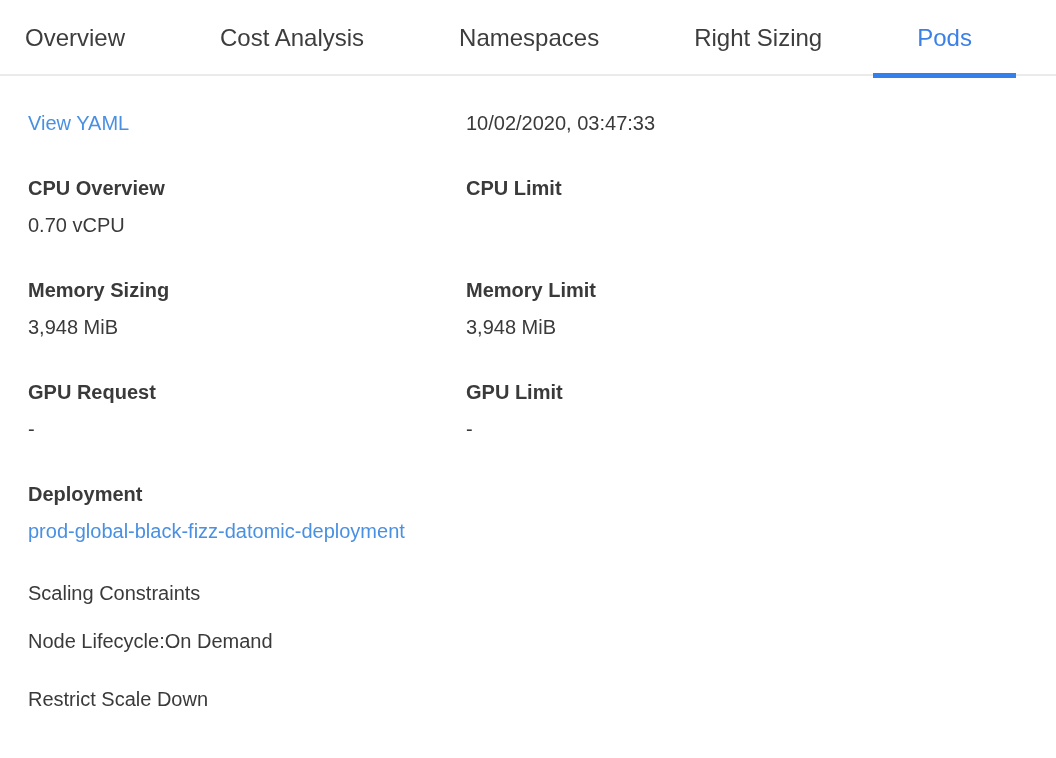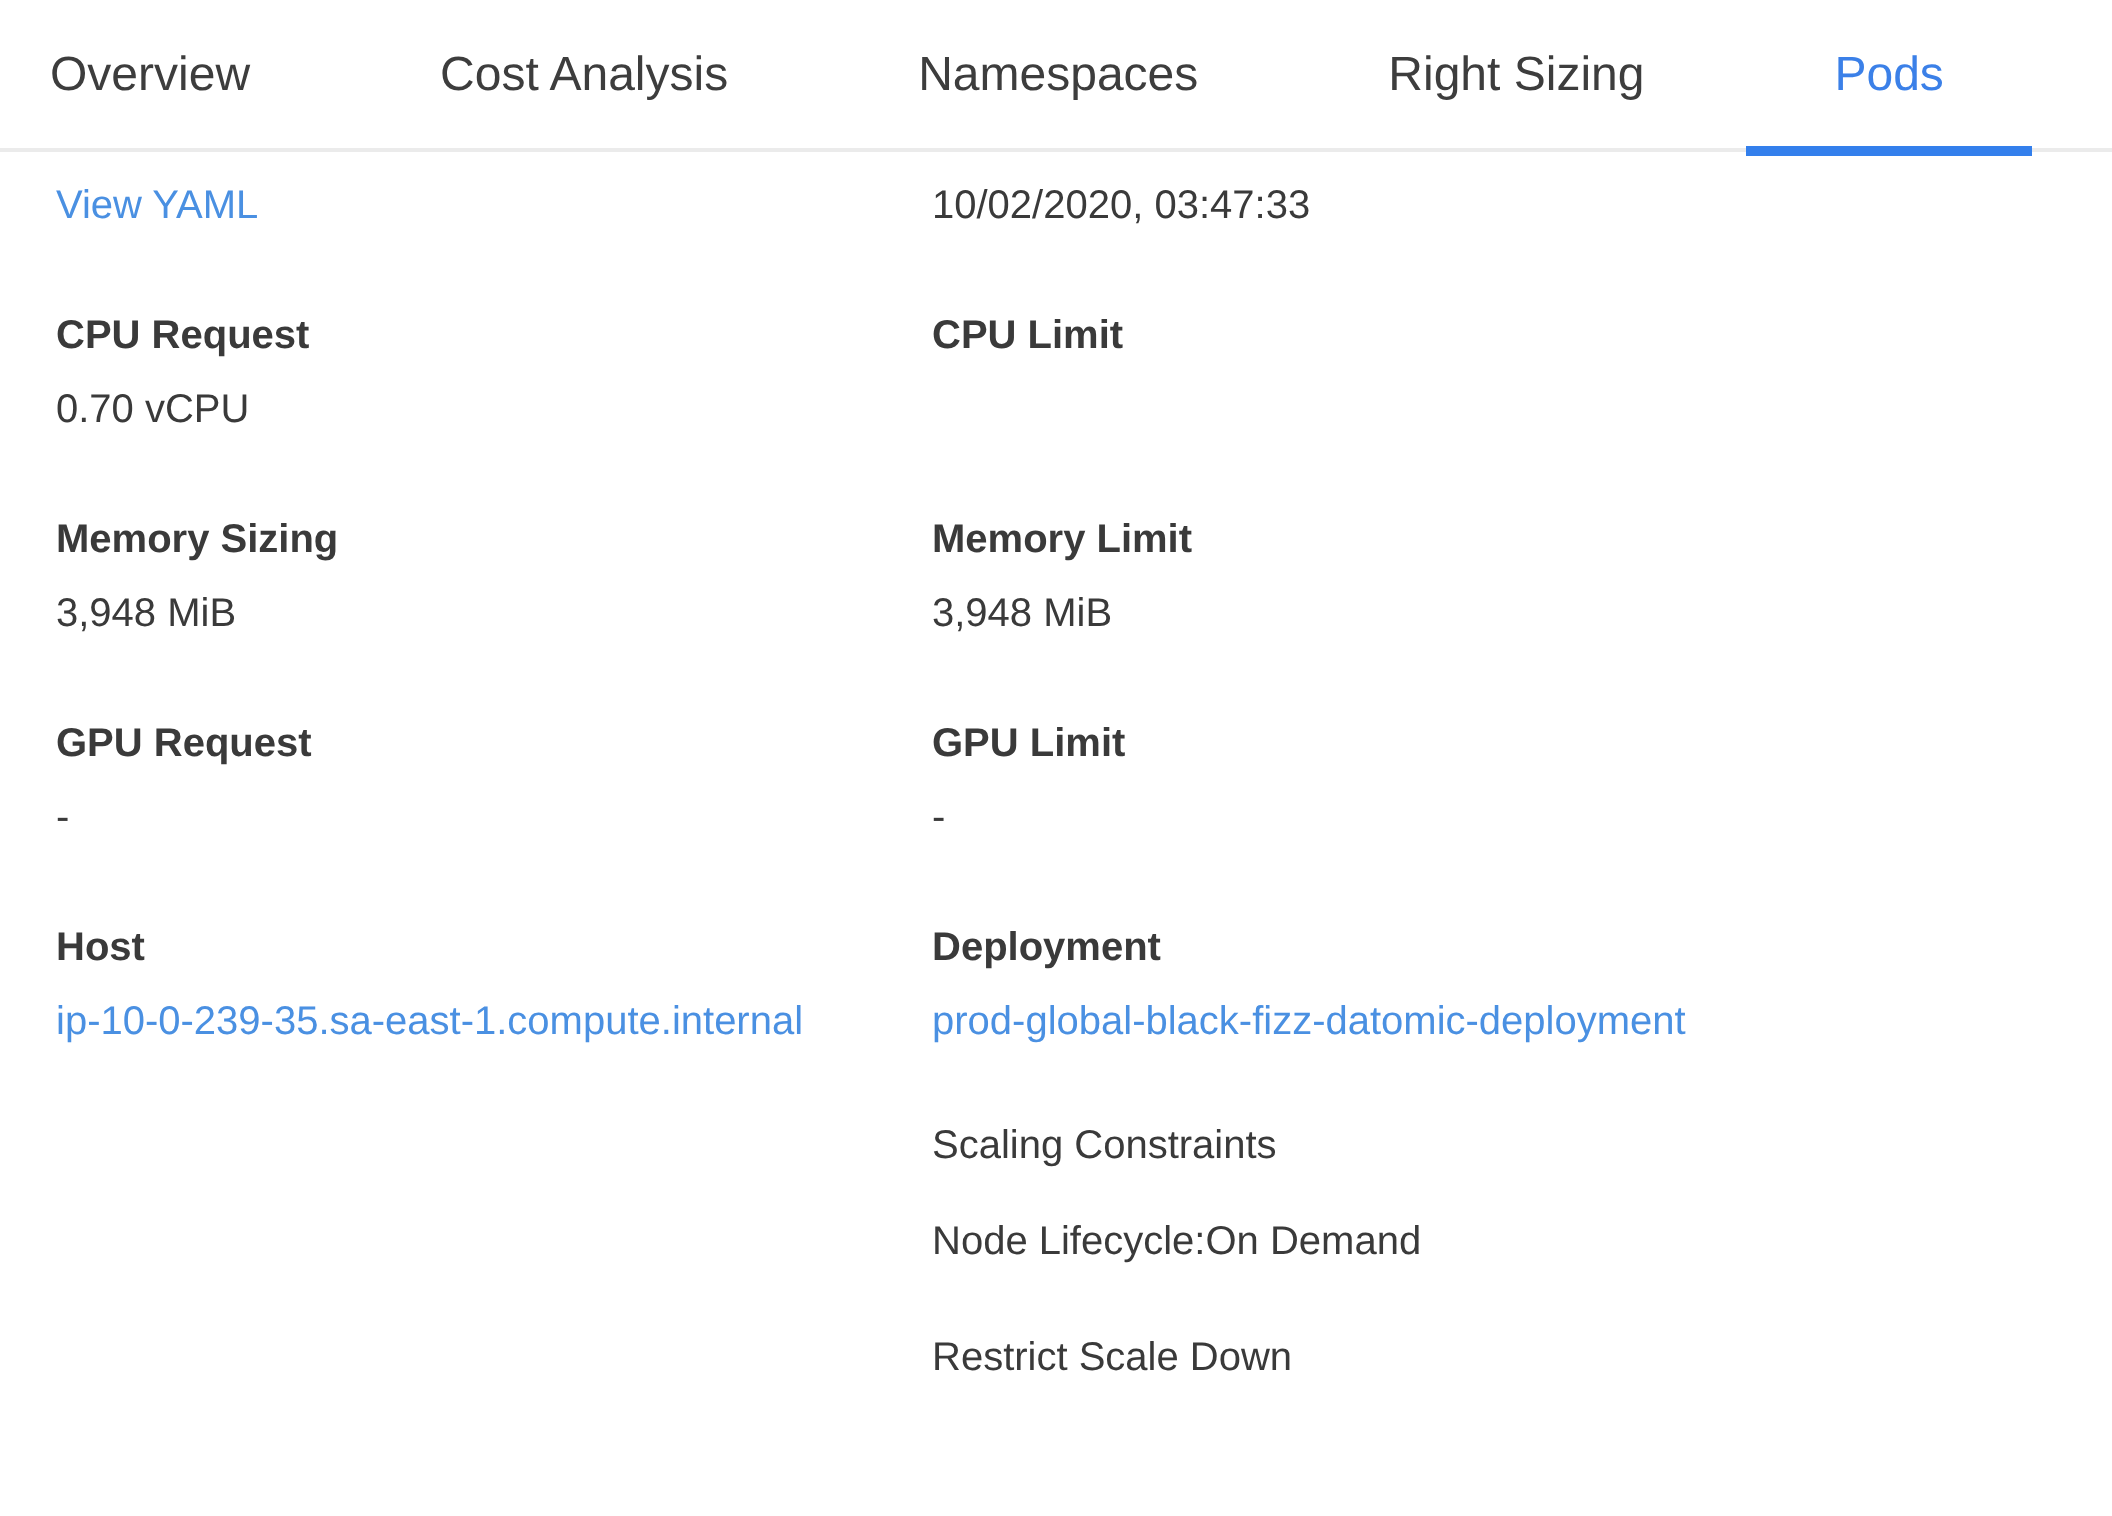--- a/index.html
+++ b/index.html
@@ -40,21 +40,21 @@
     position: absolute;
     left: 0;
     right: 0;
     bottom: -2px;
     height: 5px;
     background: #337fec;
   }
 
   
   .content {
-    padding: 12px 0 0 28px;
+    padding: 32px 0 0 28px;
   }
   .grid {
     display: grid;
     grid-template-columns: 438px 1fr;
   }
   .row0 { margin-bottom: 35px; }
   .link {
     color: #4a90e2;
     font-size: 20px;
     line-height: 30px;
@@ -119,21 +119,21 @@
 
   <div class="grid row0">
     <div>
       <a class="link">View YAML</a>
     </div>
     <div class="timestamp">10/02/2020, 03:47:33</div>
   </div>
 
   <div class="grid">
     <div class="field">
-      <div class="label">CPU Request</div>
+      <div class="label">CPU Overview</div>
       <div class="value">0.70 vCPU</div>
     </div>
     <div class="field">
       <div class="label">CPU Limit</div>
     </div>
   </div>
 
   <div class="grid">
     <div class="field">
       <div class="label">Memory Sizing</div>
@@ -150,24 +150,20 @@
       <div class="label">GPU Request</div>
       <div class="value">-</div>
     </div>
     <div class="field">
       <div class="label">GPU Limit</div>
       <div class="value">-</div>
     </div>
   </div>
 
   <div class="grid">
-    <div class="field">
-      <div class="label">Host</div>
-      <a class="value link-value host-link">ip-10-0-239-35.sa-east-1.compute.internal</a>
-    </div>
     <div>
       <div class="field" style="margin-bottom:0;">
         <div class="label">Deployment</div>
         <a class="value link-value deploy-link">prod-global-black-fizz-datomic-deployment</a>
       </div>
       <div class="scaling">
         <div class="label">Scaling Constraints</div>
         <div class="constraint second">Node Lifecycle:On Demand</div>
         <div class="constraint first">Restrict Scale Down</div>
       </div>

